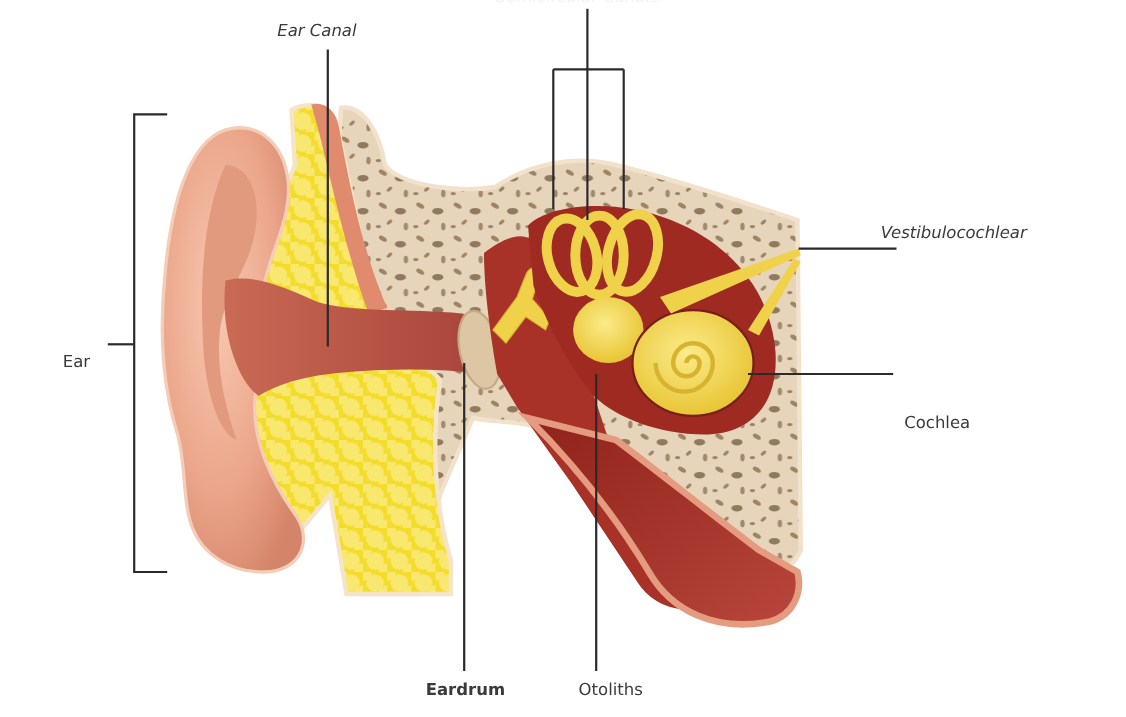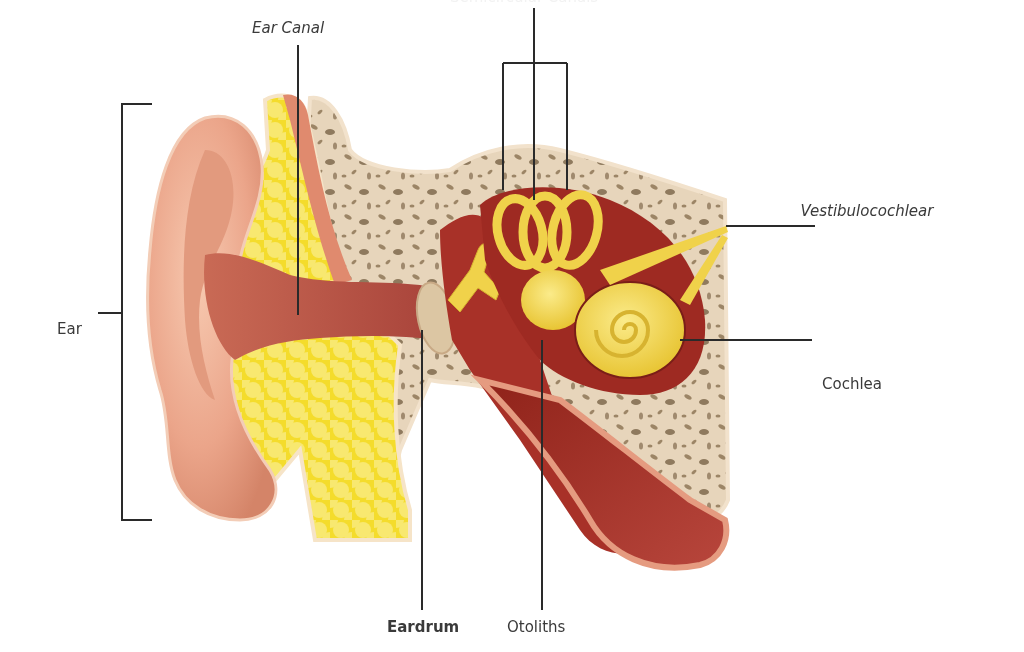--- a/index.html
+++ b/index.html
@@ -110,13 +110,13 @@
 </svg>
 
 <div class="label faded" style="left:450px; top:-12px;">Semicircular Canals</div>
 <div class="label" style="left:252px; top:19px;font-style:italic;">Ear Canal</div>
 <div class="label" style="left:57px; top:320px;">Ear</div>
 <div class="label center" style="left:782px; top:202px; width:170px;">
   <div>Vestibulocochlear</div>
 </div>
 <div class="label" style="left:822px; top:331px;margin-top:44px;">Cochlea</div>
 <div class="label" style="left:387px; top:618px;font-weight:bold;">Eardrum</div>
-<div class="label" style="left:507px; top:618px;">Otoliths</div>
+<div class="label" style="left:526px; top:618px;">Otoliths</div>
 
 </body></html>

